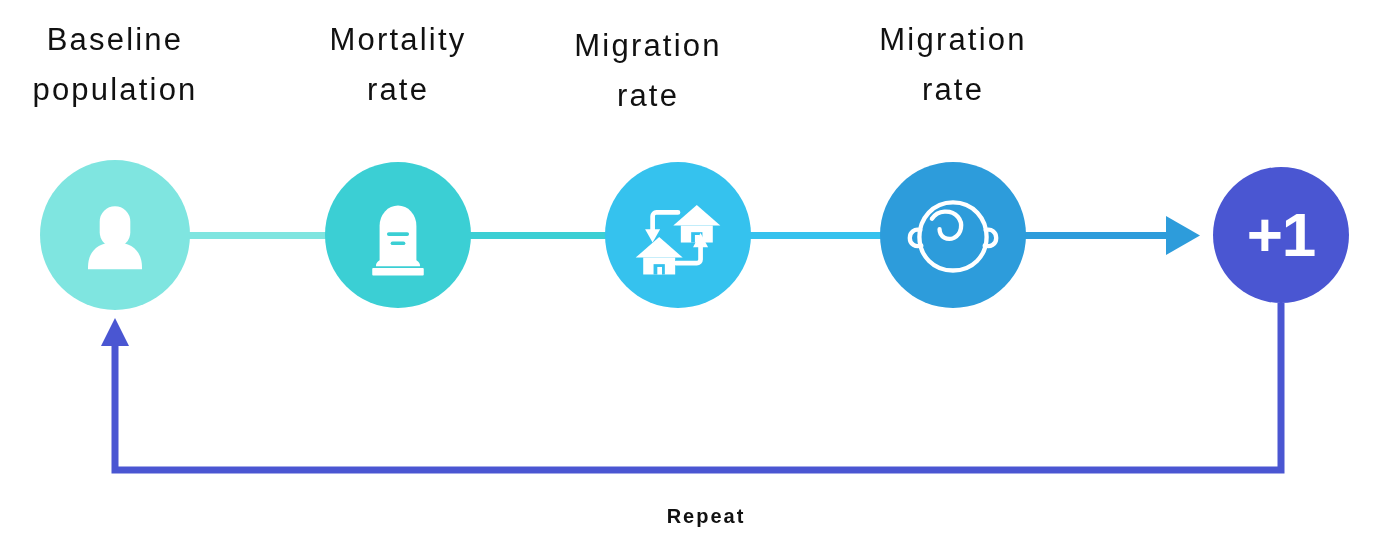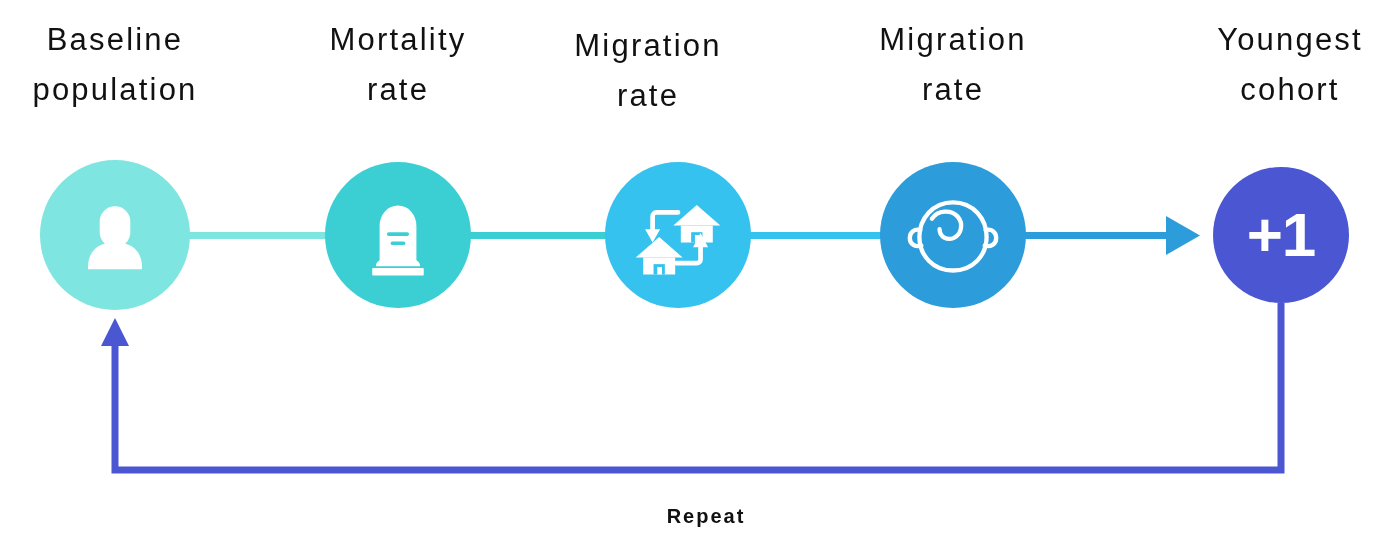--- a/index.html
+++ b/index.html
@@ -70,22 +70,20 @@
 <div id="canvas">
 
   <div class="stage-label" style="left:15px; top:15px; width:200px;">Baseline
 population</div>
   <div class="stage-label" style="left:298px; top:15px; width:200px;">Mortality
 rate</div>
   <div class="stage-label" style="left:548px; top:15px; width:200px;margin-top:6px;">Migration
 rate</div>
   <div class="stage-label" style="left:853px; top:15px; width:200px;">Migration
 rate</div>
-  <div class="stage-label" style="left:1180px; top:15px; width:220px;">Youngest
-cohort</div>
 
   <div class="connector" style="left:186px; top:232px; width:142px; background:#7FE5E0;"></div>
   <div class="connector" style="left:468px; top:232px; width:140px; background:#3BCFD4;"></div>
   <div class="connector" style="left:748px; top:232px; width:135px; background:#35C2EE;"></div>
   <div class="connector" style="left:1024px; top:232px; width:142px; background:#2D9CDB;"></div>
 
   <svg class="arrowhead-svg" style="left:1160px; top:206px;" width="60" height="60" viewBox="0 0 60 60">
     <polygon points="6,10 40,29.5 6,49" fill="#2D9CDB"></polygon>
   </svg>
 

